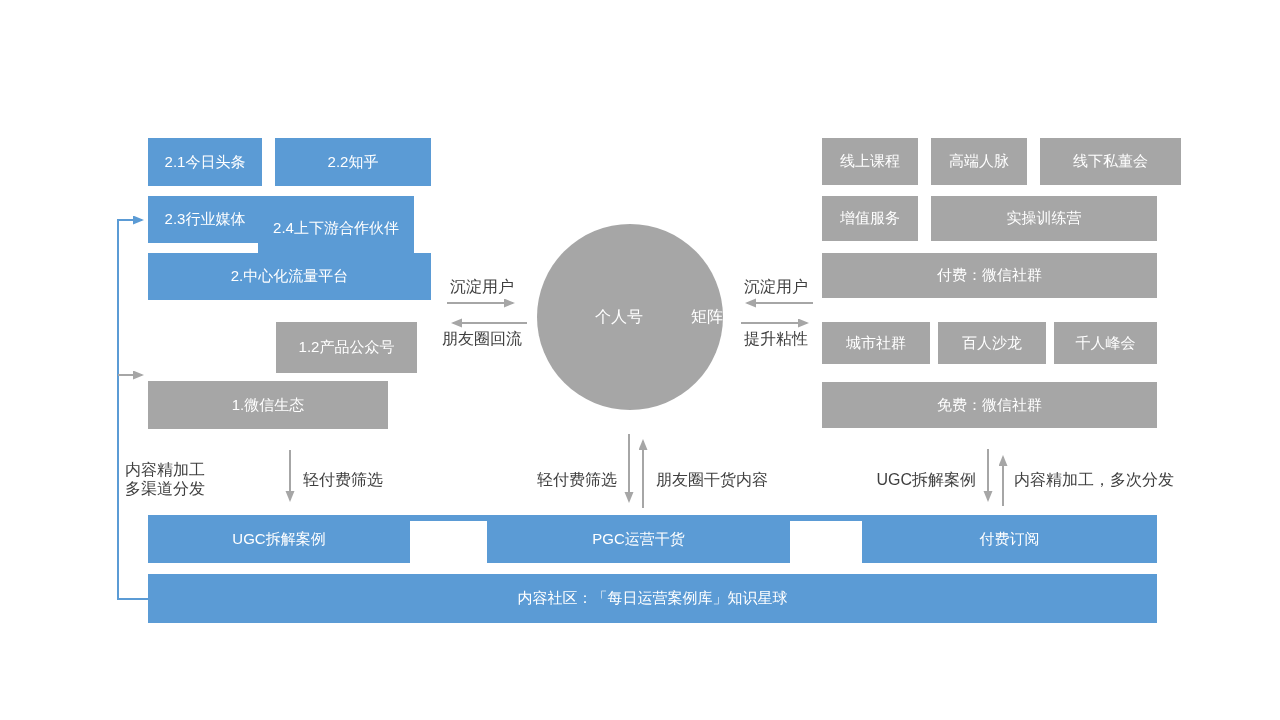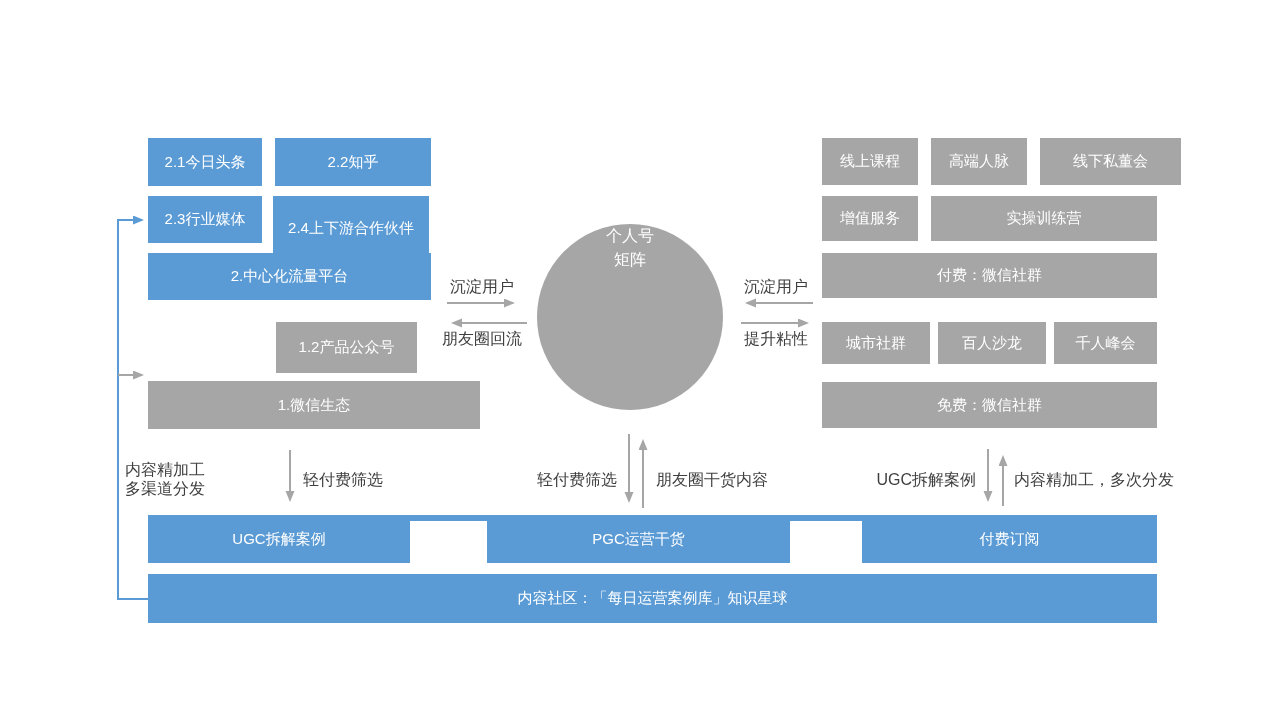--- a/index.html
+++ b/index.html
@@ -8,22 +8,22 @@
     font-family:"Liberation Sans","DejaVu Sans",sans-serif; overflow:hidden;
   }
   .box {
     position:absolute; display:flex; align-items:center; justify-content:center;
     color:#ffffff; font-size:15px; text-align:center; white-space:nowrap;
   }
   .blue { background:#5B9BD5; }
   .gray { background:#A6A6A6; }
   .circle {
     position:absolute; left:537px; top:224px; width:186px; height:186px;
-    border-radius:50%; background:#A6A6A6; display:flex; flex-direction:column;
-    align-items:center; justify-content:flex-start; color:#ffffff; font-size:16px; line-height:24px;
+    border-radius:50%; background:#A6A6A6; display:flex; flex-direction:row;
+    align-items:center; justify-content:flex-end; color:#ffffff; font-size:16px; line-height:24px;gap:48px;
   }
   .lbl {
     position:absolute; font-size:16px; color:#3F3F3F; white-space:nowrap; line-height:19px;
   }
   .lbl.center { text-align:center; }
   .lbl.right { text-align:right; }
   .bottom-row { position:absolute; left:148px; top:515px; width:1009px; height:48px; background:#5B9BD5; }
   .cutout { position:absolute; top:6px; height:42px; background:#ffffff; }
   .brow-label {
     position:absolute; top:0; height:48px; display:flex; align-items:center; justify-content:center;
@@ -36,25 +36,25 @@
   .arrows { position:absolute; left:0; top:0; pointer-events:none; }
 </style>
 </head>
 <body>
 
 <div class="canvas">
 
   <div class="box blue" style="left:148px;top:138px;width:114px;height:48px">2.1今日头条</div>
   <div class="box blue" style="left:275px;top:138px;width:156px;height:48px">2.2知乎</div>
   <div class="box blue" style="left:148px;top:196px;width:114px;height:47px">2.3行业媒体</div>
-  <div class="box blue" style="left:273px;top:196px;width:156px;height:65px">2.4上下游合作伙伴</div>
+  <div class="box blue" style="left:258px;top:196px;width:156px;height:65px">2.4上下游合作伙伴</div>
   <div class="box blue" style="left:148px;top:253px;width:283px;height:47px">2.中心化流量平台</div>
 
   <div class="box gray" style="left:276px;top:322px;width:141px;height:51px">1.2产品公众号</div>
-  <div class="box gray" style="left:148px;top:381px;width:332px;height:48px">1.微信生态</div>
+  <div class="box gray" style="left:148px;top:381px;width:240px;height:48px">1.微信生态</div>
 
   <div class="circle">
     <div>个人号</div>
     <div>矩阵</div>
   </div>
 
   <div class="box gray" style="left:822px;top:138px;width:96px;height:47px">线上课程</div>
   <div class="box gray" style="left:931px;top:138px;width:96px;height:47px">高端人脉</div>
   <div class="box gray" style="left:1040px;top:138px;width:141px;height:47px">线下私董会</div>
   <div class="box gray" style="left:822px;top:196px;width:96px;height:45px">增值服务</div>

